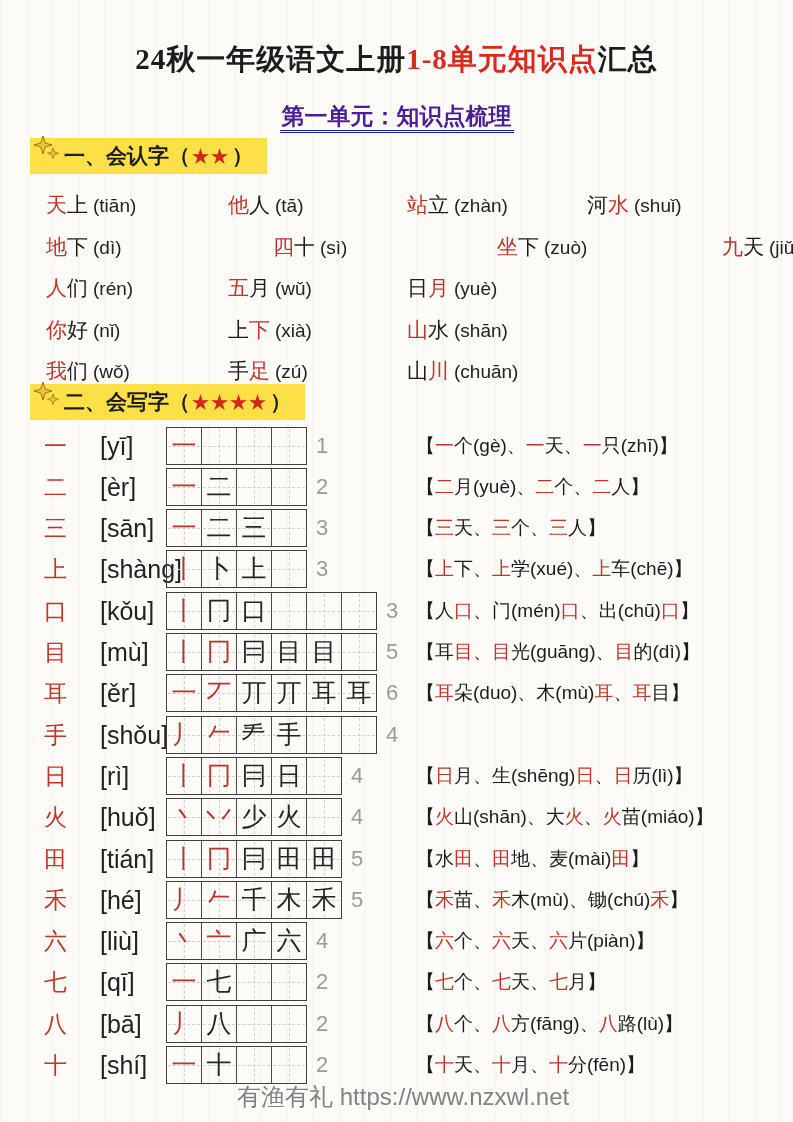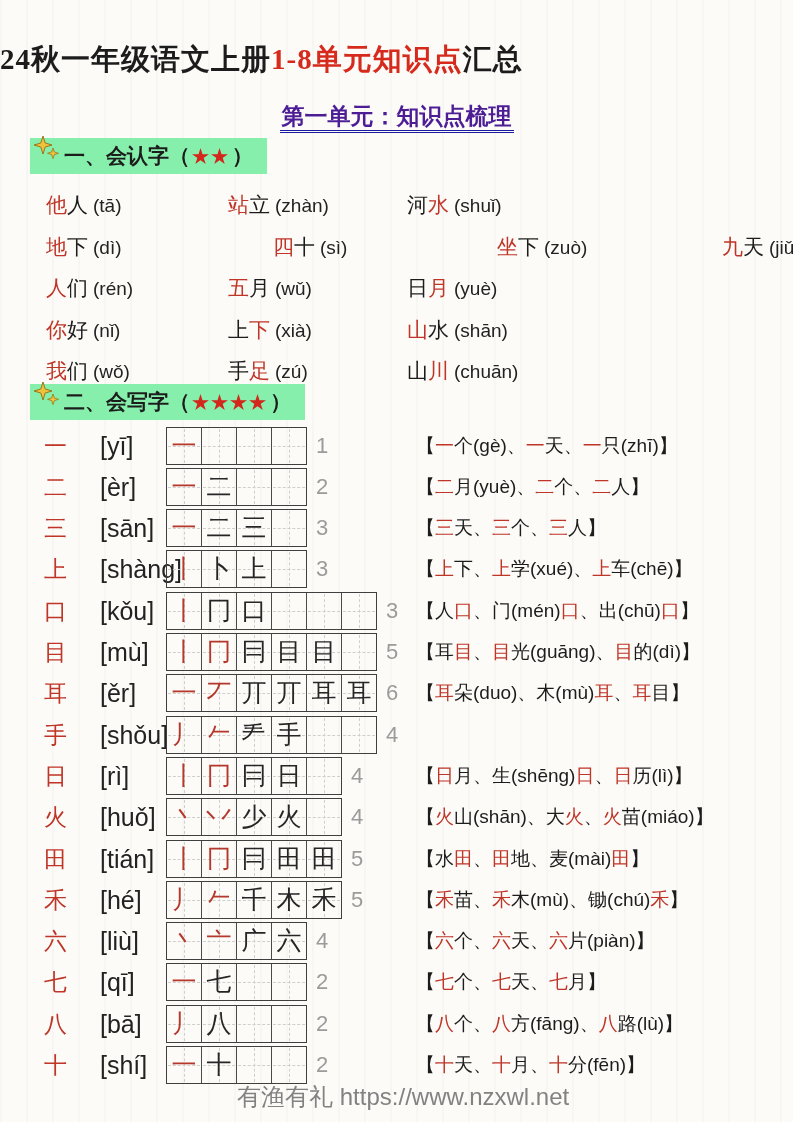--- a/index.html
+++ b/index.html
@@ -7,30 +7,30 @@
     width:793px;height:1122px;position:relative;overflow:hidden;
     background:#fcfbf8;
     background-image:repeating-linear-gradient(90deg, rgba(120,120,110,0.04) 0 2px, transparent 2px 26px);
     font-family:"Liberation Serif", serif;
     color:#1c1c1c;
   }
   .red{color:#bf3527;}
   .k{color:#1c1c1c;}
 
   
-  .title{position:absolute;top:40px;left:0;width:100%;text-align:left;
+  .title{position:absolute;top:40px;left:0;width:100%;text-align:center;
          font-size:29px;font-weight:bold;letter-spacing:1px;}
   .title .t-red{color:#d62a1c;}
 
   .subtitle{position:absolute;top:101px;left:0;width:100%;text-align:center;}
   .subtitle span{font-size:23px;font-weight:bold;color:#4c1d95;
          border-bottom:3px double #1b1ba2;padding:0 2px 1px 2px;}
 
   
-  .sec-head{position:absolute;left:30px;height:36px;background:#86efac;
+  .sec-head{position:absolute;left:30px;height:36px;background:#fde047;
             display:flex;align-items:center;padding:0 14px 0 34px;
             font-size:21px;font-weight:bold;white-space:nowrap;}
   .sec-head .stars{color:#d2271a;font-size:19px;letter-spacing:2px;margin:0 2px;}
   .sparkle{position:absolute;left:2px;top:-4px;width:30px;height:30px;}
 
   
   .s1-row{position:absolute;left:46px;width:730px;height:42px;
           display:grid;grid-template-columns:182px 179px 180px auto;align-items:center;}
   .word{font-size:21px;white-space:nowrap;}
   .word .py{font-family:"Liberation Sans", sans-serif;font-size:19px;color:#222;margin-left:5px;}
@@ -73,20 +73,21 @@
     <path d="M11 2 L13.2 9 L20 11 L13.2 13 L11 20 L8.8 13 L2 11 L8.8 9 Z" fill="#f0c23c" stroke="#97781c" stroke-width="1"></path>
     <path d="M21 14 L22.4 18 L26.5 19.3 L22.4 20.6 L21 24.6 L19.6 20.6 L15.5 19.3 L19.6 18 Z" fill="#f0c23c" stroke="#97781c" stroke-width="0.8"></path>
   </svg>
   <span>一、会认字（</span>
     <span class="stars">★★</span>
     <span>）</span>
 </div>
 
 <div id="s1-rows">
     <div class="s1-row" style="top: 184px;">
+      <div class="word"><span class="red">天</span><span class="k">上</span><span class="py">(tiān)</span></div>
       <div class="word"><span class="red">他</span><span class="k">人</span><span class="py">(tā)</span></div>
       <div class="word"><span class="red">站</span><span class="k">立</span><span class="py">(zhàn)</span></div>
       <div class="word"><span class="k">河</span><span class="red">水</span><span class="py">(shuǐ)</span></div>
     </div>
     <div class="s1-row" style="top: 225.5px; gap: 45px;">
       <div class="word"><span class="red">地</span><span class="k">下</span><span class="py">(dì)</span></div>
       <div class="word"><span class="red">四</span><span class="k">十</span><span class="py">(sì)</span></div>
       <div class="word"><span class="red">坐</span><span class="k">下</span><span class="py">(zuò)</span></div>
       <div class="word"><span class="red">九</span><span class="k">天</span><span class="py">(jiǔ)</span></div>
     </div>

